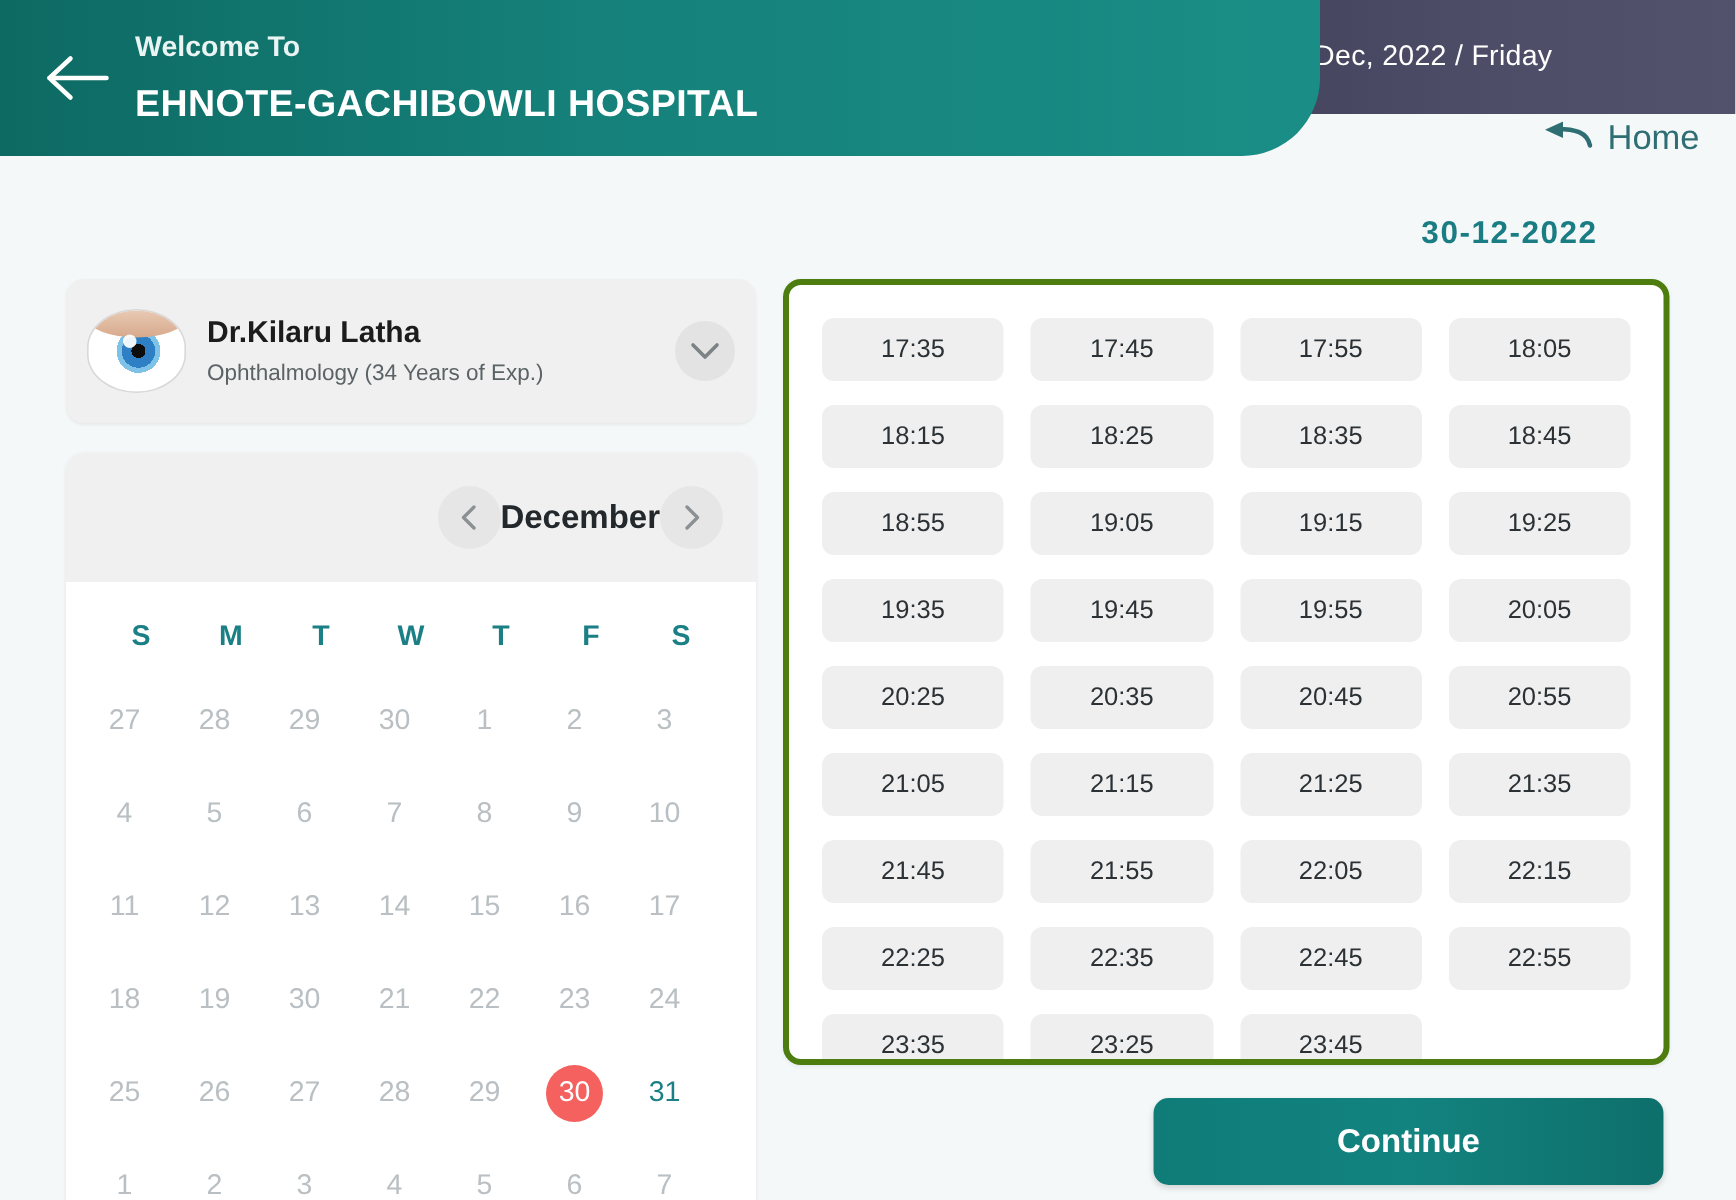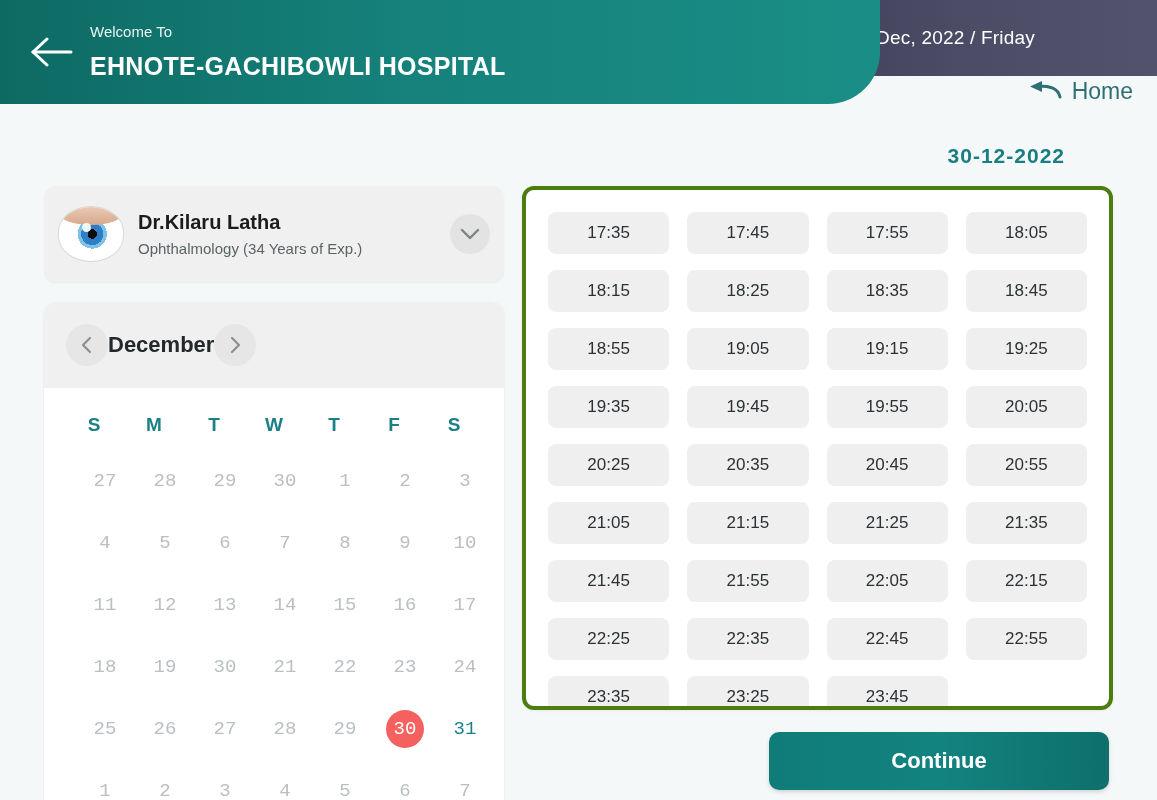--- a/index.html
+++ b/index.html
@@ -26,21 +26,21 @@
     position: absolute; top: 0; left: 0; width: 880px; height: 104px;
     background: linear-gradient(90deg, #0d6a63 0%, #15817a 45%, #1a8e86 100%);
     border-bottom-right-radius: 52px;
     display: flex; align-items: center;
   }
   .back-arrow {
     width: 70px; margin-left: 16px; display: flex; align-items: center; justify-content: center;
     cursor: pointer;
   }
   .header-titles { margin-left: 4px; }
-  .welcome { color: #e9f4f3; font-size: 15px; font-weight: 400; margin-bottom: 12px; }
+  .welcome { color: #e9f4f3; font-size: 19px; font-weight: 700; margin-bottom: 12px; }
   .hospital { color: #ffffff; font-size: 25px; font-weight: 700; letter-spacing: .3px; }
 
   .home-link {
     position: absolute; right: 24px; top: 78px;
     display: flex; align-items: center; gap: 10px;
     color: #2c6b70; font-size: 23px;
   }
   .home-link .hl-text { color: #2f6f74; }
 
   
@@ -81,35 +81,34 @@
     width: 40px; height: 40px; border-radius: 50%; background: #e3e3e3;
     display: flex; align-items: center; justify-content: center; cursor: pointer;
   }
 
   .calendar {
     margin-top: 20px; background: #ffffff; border-radius: 12px;
     box-shadow: 0 1px 3px rgba(0,0,0,.08); overflow: hidden;
   }
   .cal-head {
     height: 86px; background: #f0f0f0; display: flex; align-items: center;
-    justify-content: flex-start; padding: 0 22px;
+    justify-content: flex-end; padding: 0 22px;
   }
   .cal-nav {
     width: 42px; height: 42px; border-radius: 50%; background: #e6e6e6;
     display: flex; align-items: center; justify-content: center; cursor: pointer;
     color: #8b9093; font-size: 19px;
   }
   .cal-month { font-size: 22px; font-weight: 700; color: #22282b; }
   .cal-grid { padding: 14px 20px 6px; }
   .cal-row { display: grid; grid-template-columns: repeat(7, 1fr); }
   .cal-dow { text-align: center; font-size: 19px; font-weight: 700; color: #1b7f86; padding: 12px 0 14px; }
   .cal-cell {
-    text-align: right; font-size: 19px; color: #3d4447; padding: 12px 0;
+    text-align: left; font-size: 19px; color: #3d4447; padding: 12px 0;
     position: relative;
-    font-family: Liberation Mono, monospace;
   }
   .cal-cell.muted { color: #b9bfc2; }
   .cal-cell .pill {
     display: inline-flex; align-items: center; justify-content: center;
     width: 38px; height: 38px; border-radius: 50%;
   }
   .cal-cell.selected .pill { background: #f4615f; color: #ffffff; font-weight: 500; }
   .cal-cell.accent { color: #1b7f86; }
 
   

